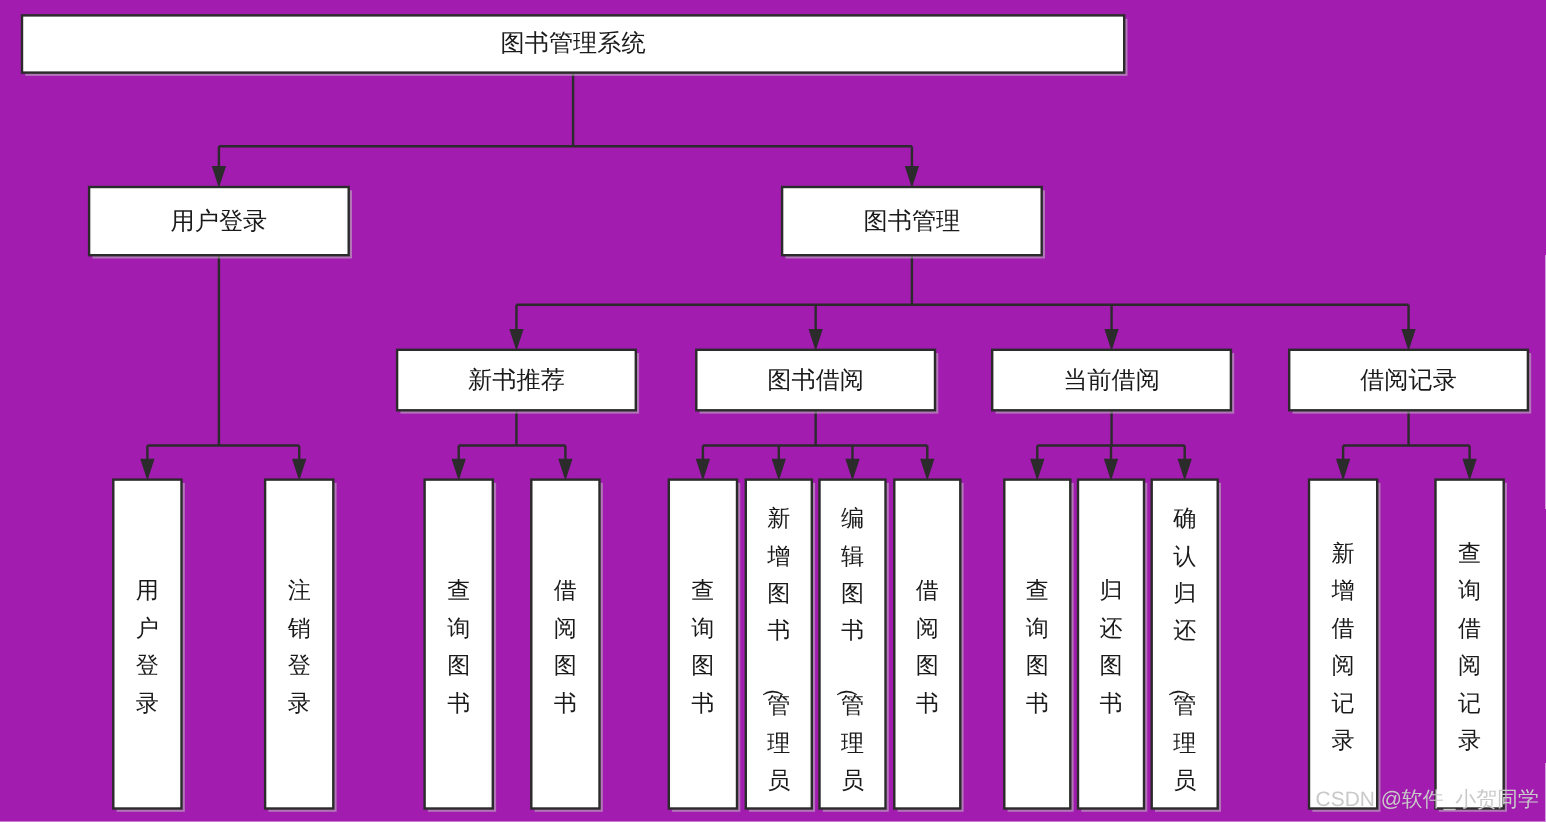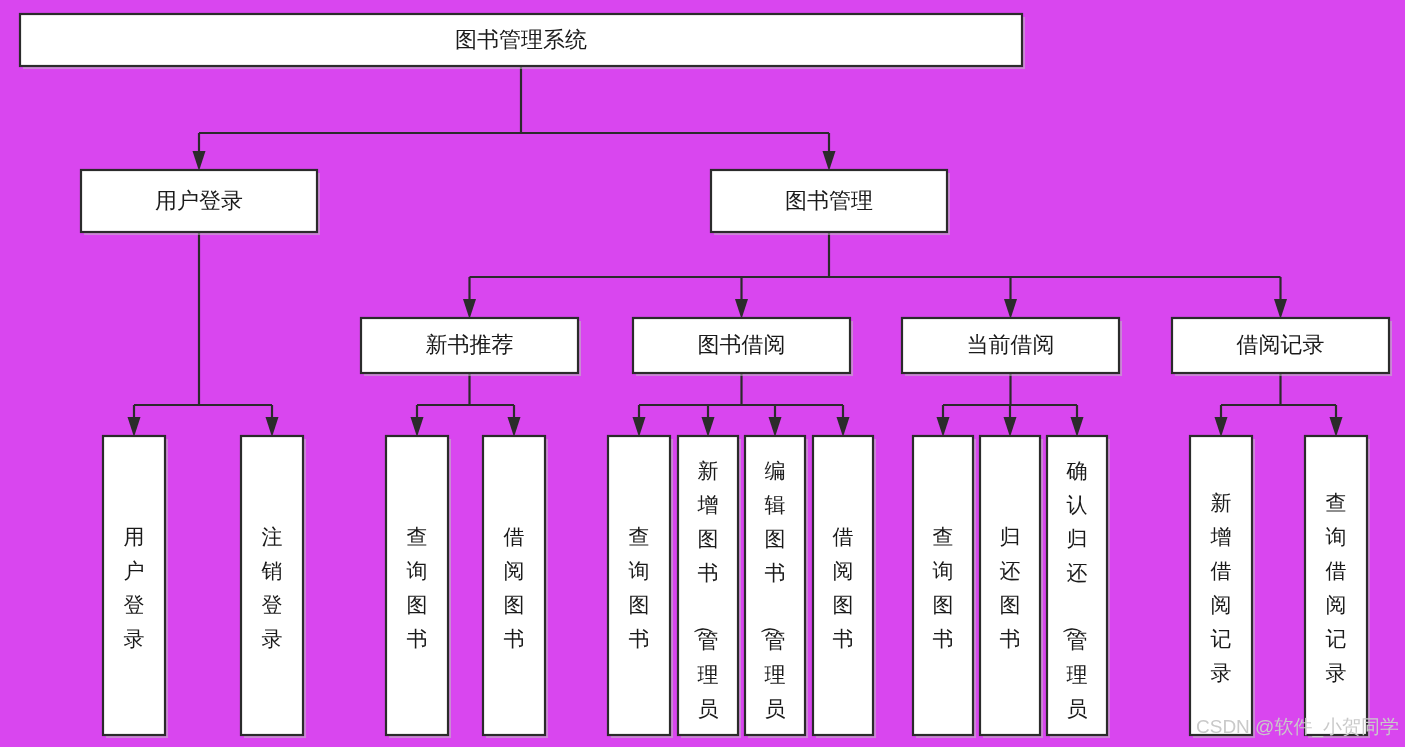--- a/index.html
+++ b/index.html
@@ -8,21 +8,21 @@
     padding: 0;
     background: #ffffff;
   }
   body {
     font-family: "Liberation Sans", "DejaVu Sans", sans-serif;
   }
   #diagram-root {
     position: relative;
     width: 1405px;
     height: 747px;
-    background: #d946ef;
+    background: #a21caf;
     overflow: hidden;
   }
   svg#flow-svg {
     position: absolute;
     left: 0;
     top: 0;
     width: 1405px;
     height: 747px;
     display: block;
   }

